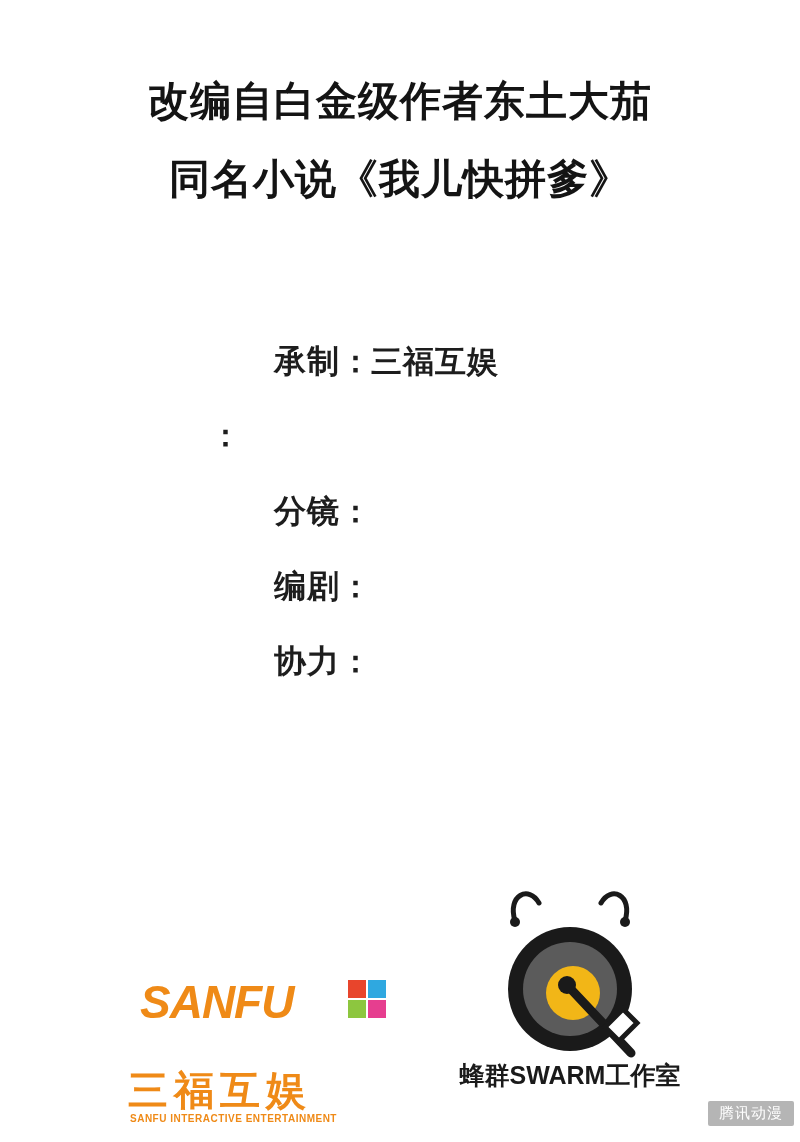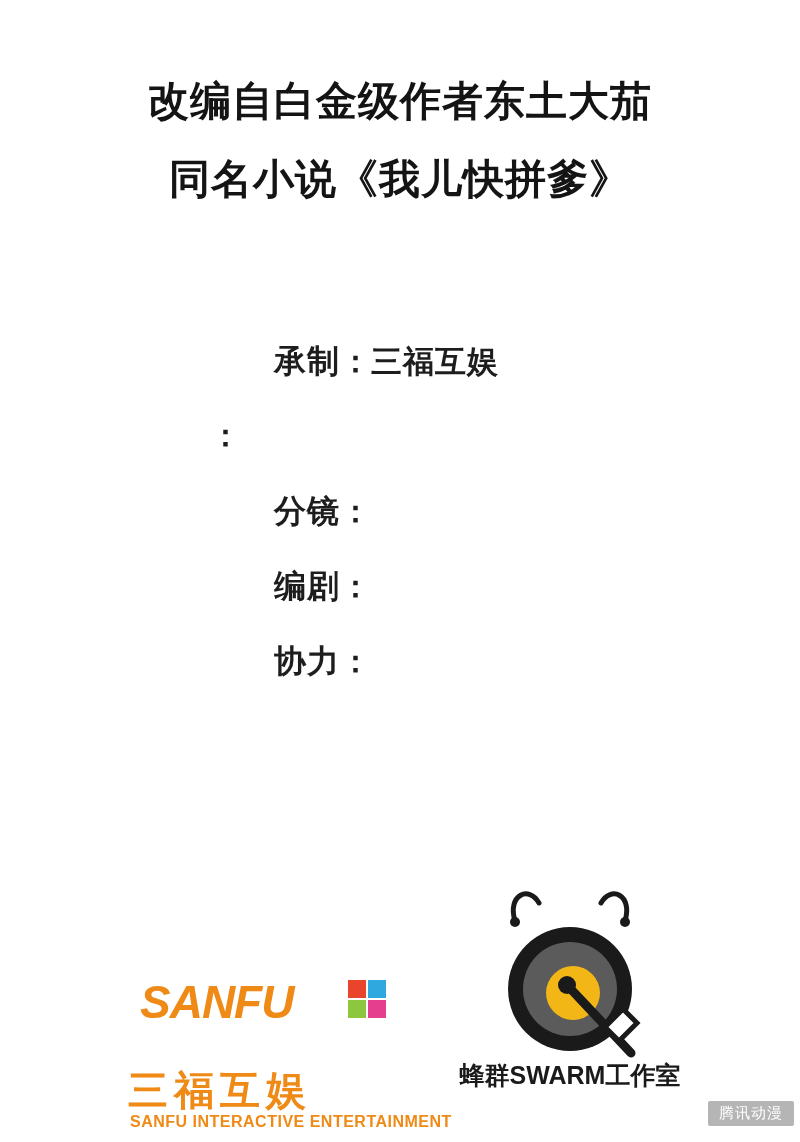--- a/index.html
+++ b/index.html
@@ -129,21 +129,21 @@
     top: 88px;
     font-size: 40px;
     font-weight: bold;
     letter-spacing: 6px;
     color: #ef8a17;
   }
   .sanfu-en {
     position: absolute;
     left: 10px;
     top: 138px;
-    font-size: 16px;
+    font-size: 10px;
     font-weight: bold;
     letter-spacing: 0.5px;
     color: #ef8a17;
     white-space: nowrap;
   }
 
   
   .swarm-logo {
     position: absolute;
     left: 455px;

